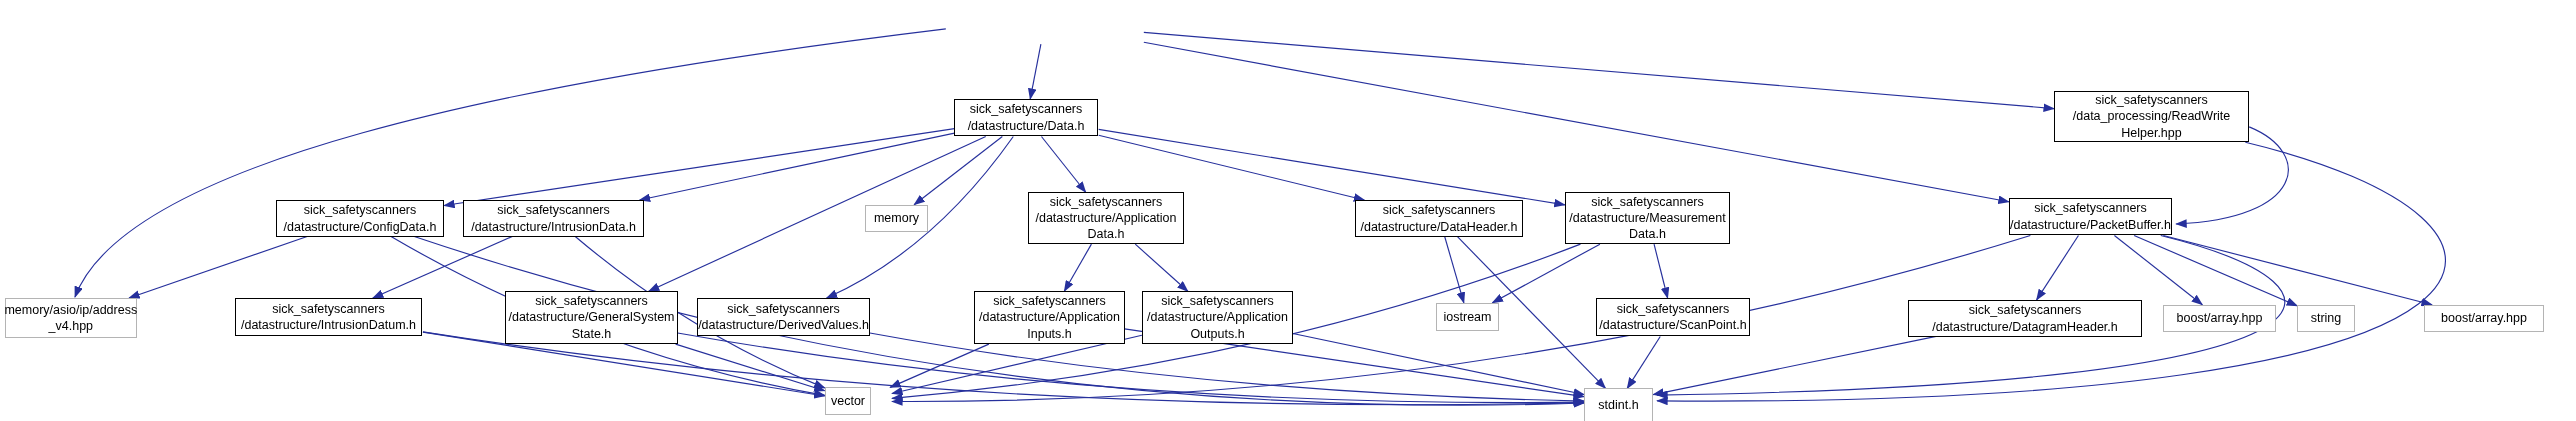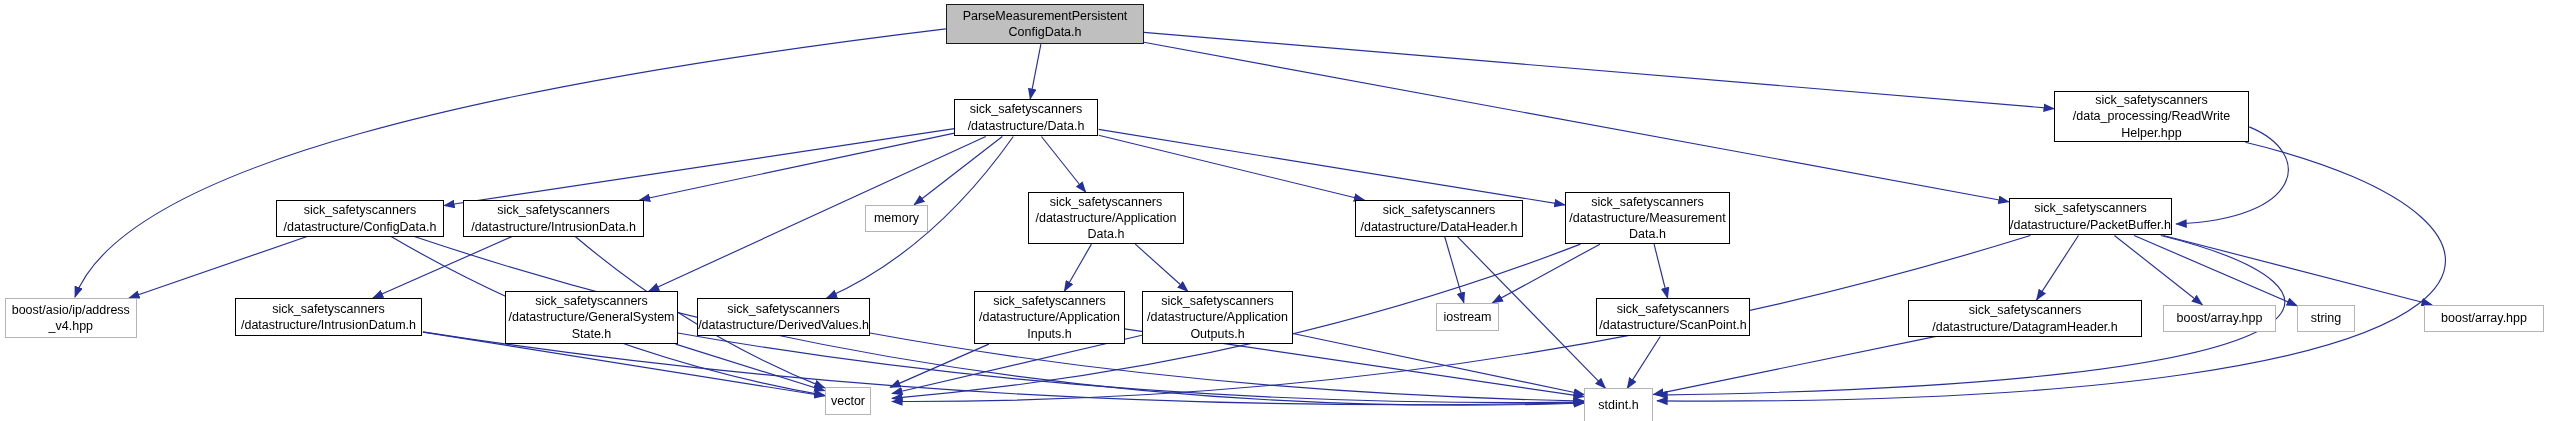--- a/index.html
+++ b/index.html
@@ -74,43 +74,41 @@
       <path d="M 702.8735632183908,358 L 858,406.54676258992805" fill="none" stroke="#26309c" stroke-width="1.2" marker-end="url(#arrow)"></path>
       <path d="M 905,346.4603348338639 Q 1245.9737306209615,408.8219101180055 1648,417.24568168886265" fill="none" stroke="#26309c" stroke-width="1.2" marker-end="url(#arrow)"></path>
       <path d="M 1170,342.09282700421943 L 1648,412.6835443037975" fill="none" stroke="#26309c" stroke-width="1.2" marker-end="url(#arrow)"></path>
       <path d="M 1028.7557471264367,358 L 926.0833333333334,403" fill="none" stroke="#26309c" stroke-width="1.2" marker-end="url(#arrow)"></path>
       <path d="M 1345,346.9520958083832 L 1648,410.45508982035926" fill="none" stroke="#26309c" stroke-width="1.2" marker-end="url(#arrow)"></path>
       <path d="M 1188,348.785140562249 L 928,409.3473895582329" fill="none" stroke="#26309c" stroke-width="1.2" marker-end="url(#arrow)"></path>
       <path d="M 1727.2727272727273,350 L 1692.909090909091,404" fill="none" stroke="#26309c" stroke-width="1.2" marker-end="url(#arrow)"></path>
       <path d="M 2014.2298850574712,350 L 1720,410.5869822485207" fill="none" stroke="#26309c" stroke-width="1.2" marker-end="url(#arrow)"></path>
     </svg>
 
-<div class="node root" style="left: 946px; top: 3.8px; width: 198px; height: 40px; background: rgb(191, 191, 191);">ParseMeasurementPersistent
-ConfigData.h</div>
     <div class="node internal" style="left: 954px; top: 99px; width: 144px; height: 37px;">sick_safetyscanners
 /datastructure/Data.h</div>
     <div class="node internal" style="left: 2054px; top: 91px; width: 195px; height: 51px;">sick_safetyscanners
 /data_processing/ReadWrite
 Helper.hpp</div>
     <div class="node internal" style="left: 276px; top: 200px; width: 168px; height: 37px;">sick_safetyscanners
 /datastructure/ConfigData.h</div>
     <div class="node internal" style="left: 463px; top: 200px; width: 181px; height: 37px;">sick_safetyscanners
 /datastructure/IntrusionData.h</div>
     <div class="node system" style="left: 865px; top: 205px; width: 63px; height: 27px;">memory</div>
     <div class="node internal" style="left: 1028px; top: 192px; width: 156px; height: 52px;">sick_safetyscanners
 /datastructure/Application
 Data.h</div>
     <div class="node internal" style="left: 1355px; top: 200px; width: 168px; height: 37px;">sick_safetyscanners
 /datastructure/DataHeader.h</div>
     <div class="node internal" style="left: 1565px; top: 192px; width: 165px; height: 52px;">sick_safetyscanners
 /datastructure/Measurement
 Data.h</div>
     <div class="node internal" style="left: 2009px; top: 198px; width: 163px; height: 37px;">sick_safetyscanners
 /datastructure/PacketBuffer.h</div>
-    <div class="node system" style="left: 4.8px; top: 298px; width: 132px; height: 40px;">boost/asio/ip/address
+    <div class="node system" style="left: 4.8px; top: 298px; width: 132px; height: 40px;">memory/asio/ip/address
 _v4.hpp</div>
     <div class="node internal" style="left: 235px; top: 298px; width: 187px; height: 38px;">sick_safetyscanners
 /datastructure/IntrusionDatum.h</div>
     <div class="node internal" style="left: 505px; top: 291px; width: 173px; height: 53px;">sick_safetyscanners
 /datastructure/GeneralSystem
 State.h</div>
     <div class="node internal" style="left: 697px; top: 298px; width: 173px; height: 38px;">sick_safetyscanners
 /datastructure/DerivedValues.h</div>
     <div class="node internal" style="left: 974px; top: 291px; width: 151px; height: 53px;">sick_safetyscanners
 /datastructure/Application

